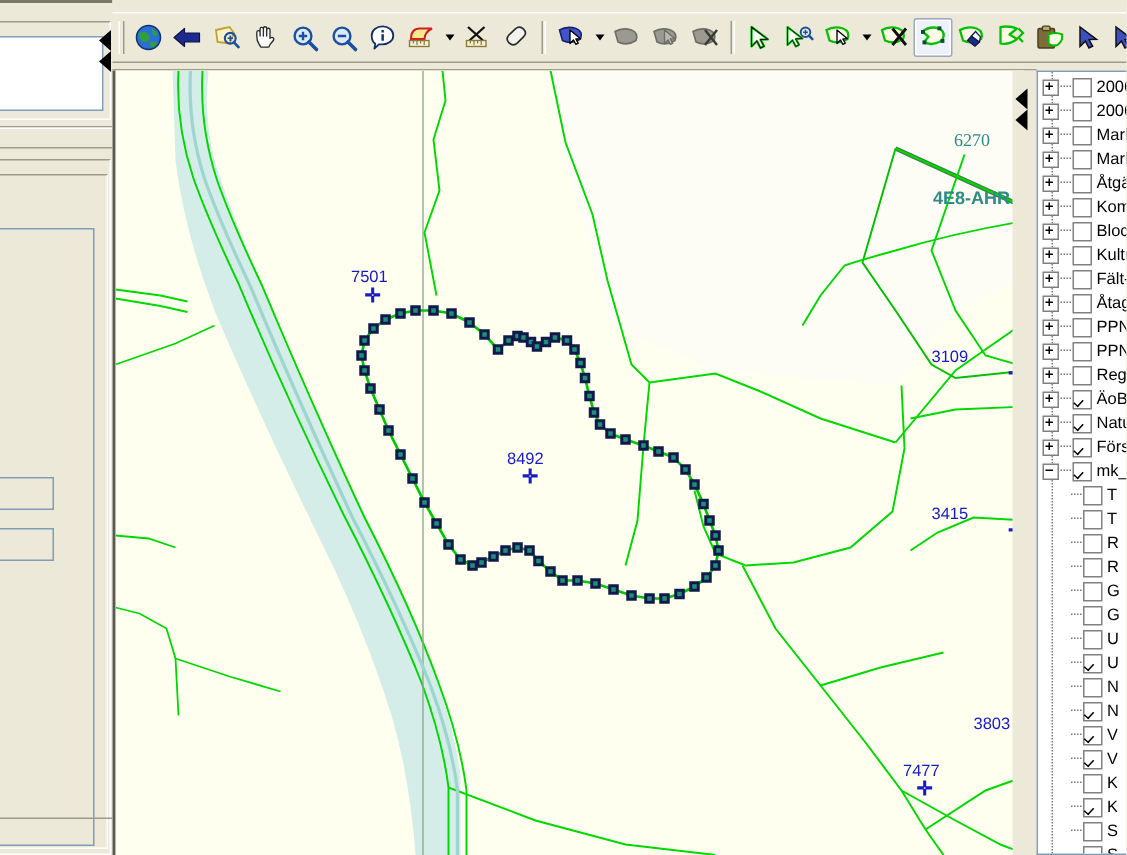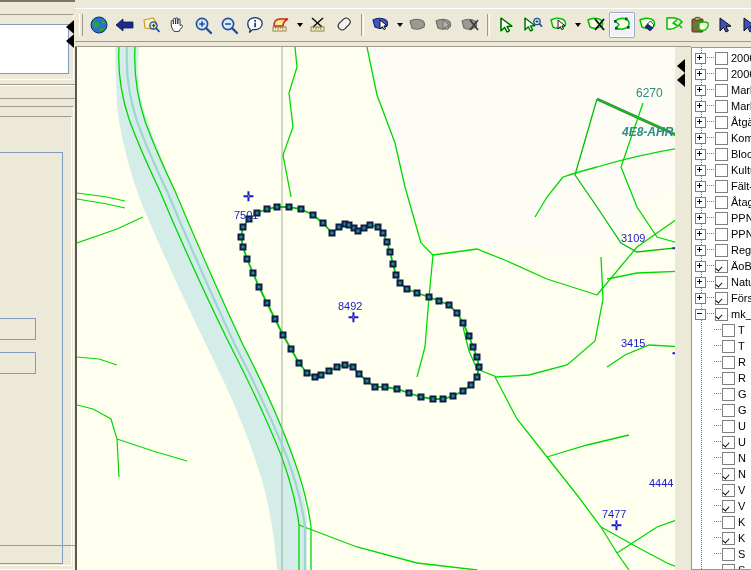--- a/index.html
+++ b/index.html
@@ -96,21 +96,21 @@
     font-family: "Liberation Sans", sans-serif; white-space: nowrap;
   }
   .mapcross {
     position: absolute; color: #1819c8; font-size: 13px; line-height: 10px;
     font-family: "Liberation Sans", sans-serif; font-weight: bold;
   }
   .maplabel-teal {
     position: absolute; color: #2e8b86; font-size: 12px;
     font-family: "Liberation Sans", sans-serif; white-space: nowrap;
   }
-  .maplabel-teal.ital { font-style: italic; font-weight: bold; text-align: right; }
+  .maplabel-teal.ital { font-weight: bold; text-align: right; }
 
   
   #splitter {
     position: absolute; left: 675px; top: 47px; width: 16px; height: 523px;
     background: #ece9d8;
   }
   .collapse-arrow {
     position: absolute; left: 2px; width: 0; height: 0;
     border-top: 7px solid transparent; border-bottom: 7px solid transparent;
     border-right: 8px solid #000000;
@@ -587,41 +587,41 @@
             <rect x="222.5" y="160.5" width="3" height="3" fill="#1e8f7a"></rect>
             <rect x="232.5" y="164.5" width="7" height="7" fill="#101a4a"></rect>
             <rect x="234.5" y="166.5" width="3" height="3" fill="#1e8f7a"></rect>
             <rect x="242.5" y="172.5" width="7" height="7" fill="#101a4a"></rect>
             <rect x="244.5" y="174.5" width="3" height="3" fill="#1e8f7a"></rect>
           </g>
       </g>
     </svg>
 
     <div>
-      <div class="maplabel-blue" style="left:157px;top:132px;margin-top:30px;">7501</div>
+      <div class="maplabel-blue" style="left:157px;top:132px;">7501</div>
       <div class="mapcross" style="left:166px;top:145px;">✛</div>
 
       <div class="maplabel-blue" style="left:261px;top:253px;">8492</div>
       <div class="mapcross" style="left:271px;top:266px;">✛</div>
 
       <div class="maplabel-blue" style="left:544px;top:185px;">3109</div>
       <div class="mapcross" style="left:595px;top:197px;">✛</div>
 
       <div class="maplabel-blue" style="left:544px;top:290px;">3415</div>
       <div class="mapcross" style="left:595px;top:302px;">✛</div>
 
-      <div class="maplabel-blue" style="left:572px;top:430px;">4444</div>
+      <div class="maplabel-blue" style="left:572px;top:430px;">3803</div>
       <div class="mapcross" style="left:601px;top:442px;">✛</div>
 
       <div class="maplabel-blue" style="left:525px;top:461px;">7477</div>
       <div class="mapcross" style="left:534px;top:474px;">✛</div>
     </div>
 
     <div>
-      <div class="maplabel-teal" style="left:559px;top:39px;">6270</div>
+      <div class="maplabel-teal" style="left:559px;top:39px;font-family:Liberation Serif, serif;">6270</div>
       <div class="maplabel-teal ital" style="left:545px;top:78px;">4E8-AHR</div>
     </div>
   </div>
 
   <div id="splitter">
     <div class="collapse-arrow a1"></div>
     <div class="collapse-arrow a2"></div>
   </div>
   <div id="tree-top-edge"></div>
 

